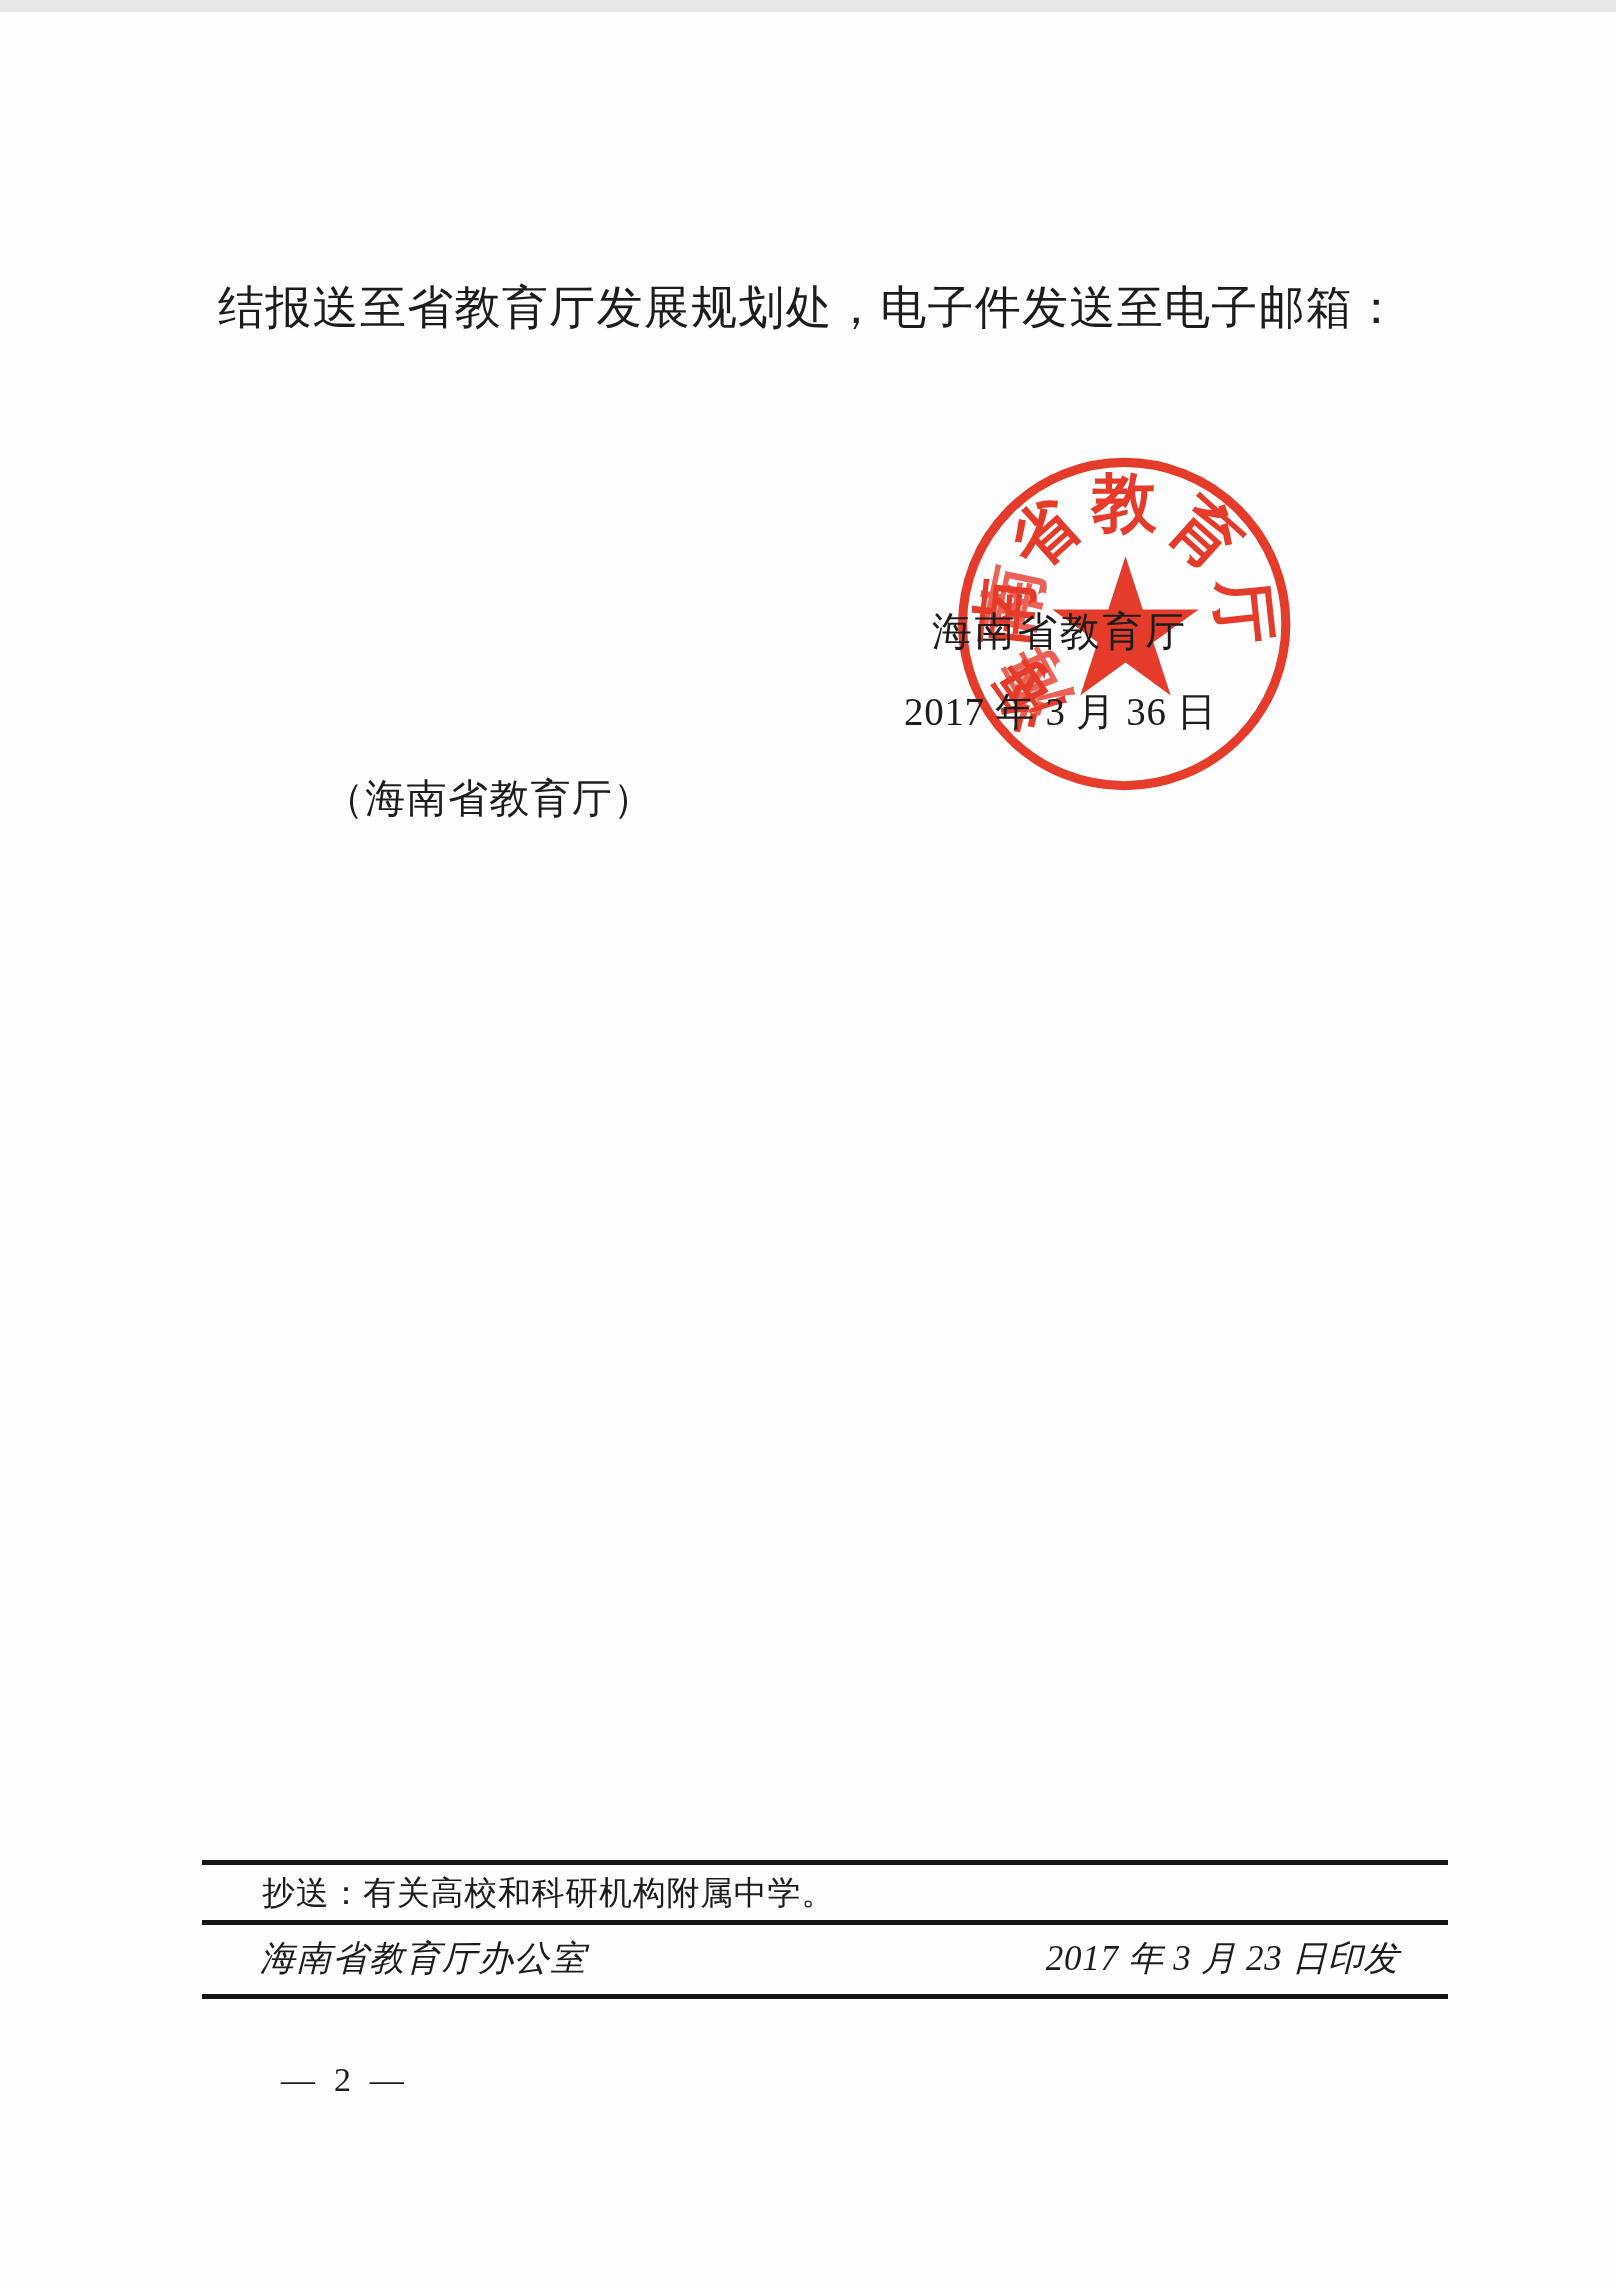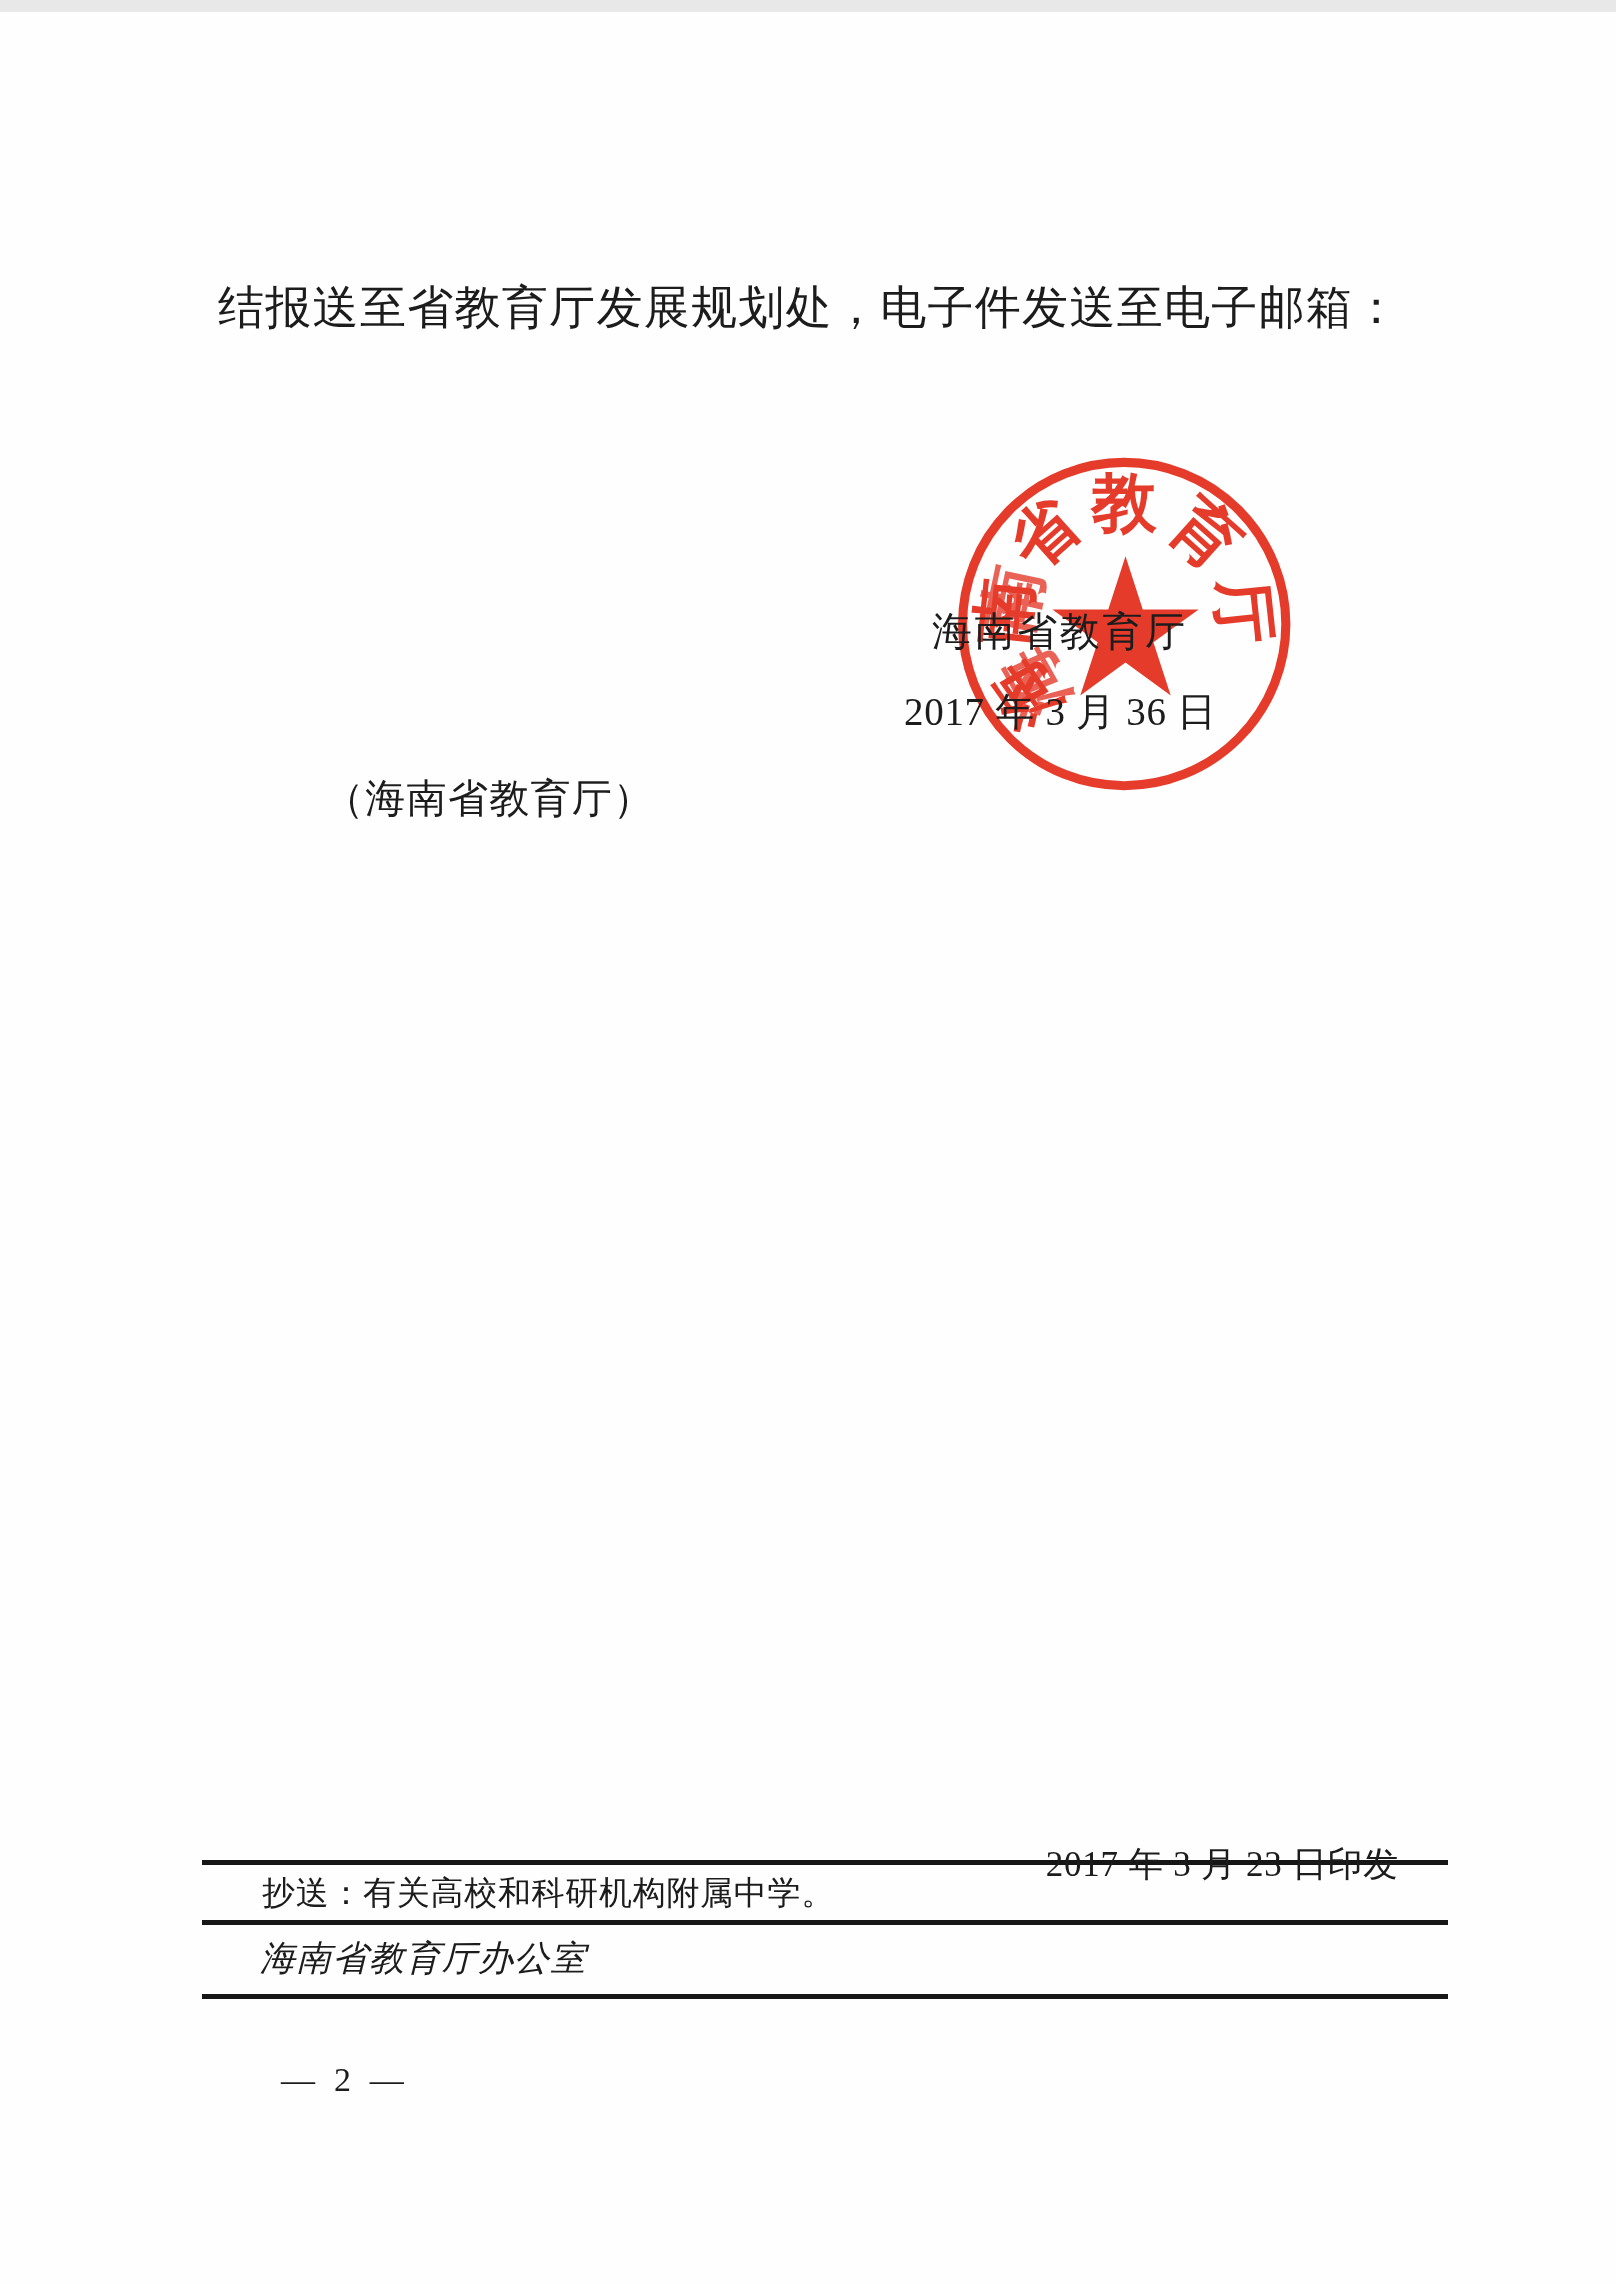--- a/index.html
+++ b/index.html
@@ -29,21 +29,21 @@
 
   .note-line{left:324px;top:767px;font-size:40px;letter-spacing:1.3px;}
 
   .rule{position:absolute;left:202px;width:1246px;height:5.2px;background:#161616;}
   .rule-1{top:1848px;}
   .rule-2{top:1908px;}
   .rule-3{top:1982px;}
 
   .cc-line{left:262px;top:1865px;font-size:33px;letter-spacing:0.7px;}
   .office-line{left:260px;top:1929px;font-size:35px;letter-spacing:1.3px;font-style:italic;}
-  .print-date{right:217px;top:1835px;font-size:35px;letter-spacing:0.7px;}
+  .print-date{right:217px;top:1929px;font-size:35px;letter-spacing:0.7px;font-style:italic;}
   .page-num{left:281px;top:2051px;font-size:34px;letter-spacing:5.2px;}
 </style>
 </head>
 <body>
 
 <div class="page">
 
   <div class="abs body-line1">结报送至省教育厅发展规划处，电子件发送至电子邮箱：</div>
 
   <div class="abs stamp">

